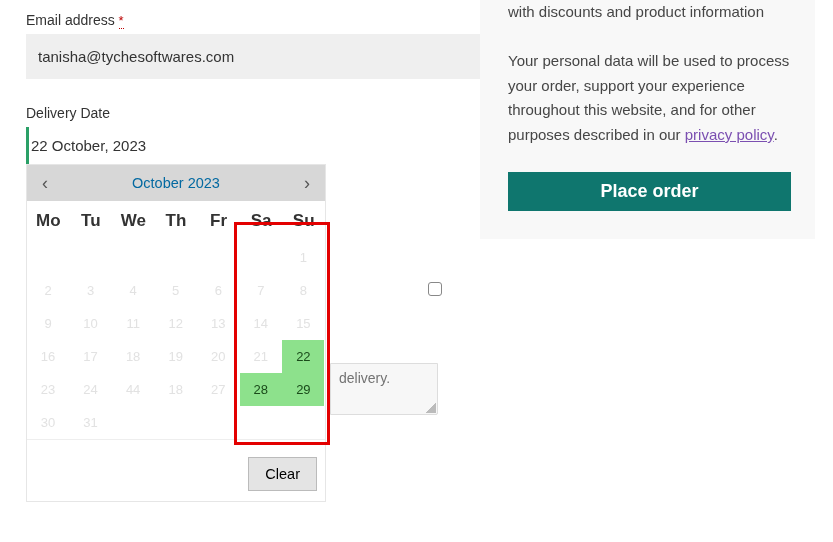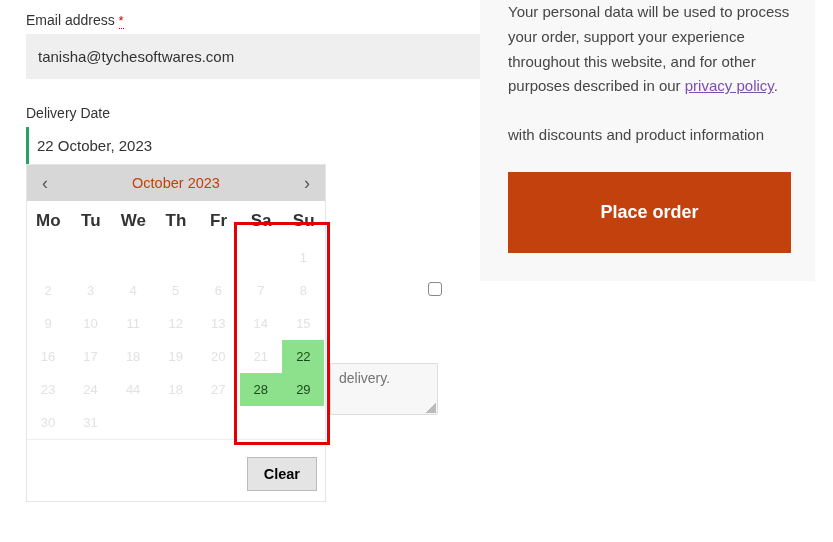--- a/index.html
+++ b/index.html
@@ -5,52 +5,52 @@
     * { box-sizing: border-box; margin: 0; padding: 0; }
     body { font-family: "Segoe UI", Arial, sans-serif; font-size: 14px; color: #333; background: #fff; width: 833px; height: 542px; overflow: hidden; position: relative; }
 
     .left { position: absolute; left: 26px; top: 12px; width: 420px; }
 
     .field-label { font-size: 14px; color: #333; margin-bottom: 6px; }
     .req { color: #b00; border-bottom: 1px dotted #b00; font-size: 13px; }
 
     .text-input { width: 478px; padding: 14px 12px; background: #efefef; border: none; font-size: 15px; color: #333; margin-bottom: 26px; }
 
-    .date-input-wrap { width: 415px; border-left: 3px solid #2aa067; padding: 10px 10px 10px 8px; background: #fff; font-size: 15px; margin-bottom: 0; }
+    .date-input-wrap { width: 415px; border-left: 3px solid #2aa067; padding: 10px 10px 10px 2px; background: #fff; font-size: 15px; margin-bottom: 0; }
 
     .calendar { width: 300px; border: 1px solid #e6e6e6; background: #fff; position: relative; }
     .cal-header { display: flex; align-items: center; justify-content: space-between; height: 36px; background: #d7d7d7; padding: 0 6px; }
     .cal-nav { background: transparent; border: none; cursor: pointer; font-size: 18px; color: #555; width: 24px; height: 24px; display:flex; align-items:center; justify-content:center; }
-    .cal-title { font-size: 14.5px; color: #c2410c; }
+    .cal-title { font-size: 14.5px; color: #0369a1; }
 
     .cal-table { width: 100%; border-collapse: separate; border-spacing: 0; }
     .cal-table th { font-weight: 700; font-size: 17px; padding: 10px 0; text-align: center; width: 42px; }
     .cal-table td { text-align: center; padding: 0; }
     .day { width: 42px; height: 33px; display: flex; align-items: center; justify-content: center; font-size: 13px; cursor: pointer; }
     .day.disabled { color: #e2e2e2; background: #fff; cursor: default; }
     .day.avail { background: #8de18c; color: #1a4a1a; }
     .day.empty { visibility: hidden; }
 
     .weekend-box { position: absolute; left: 234px; top: 222px; width: 96px; height: 223px; border: 3px solid #e30000; pointer-events: none; }
 
     .cal-spacer { height: 18px; border-top: 1px solid #eee; }
     .cal-footer { display:flex; justify-content:flex-end; padding: 0 8px 10px 8px; }
-    .clear-btn { background: #e4e4e4; border: 1px solid #bbb; padding: 8px 16px; font-weight: 700; font-size: 14.5px; cursor: pointer; }
+    .clear-btn { background: #e4e4e4; border: 1px solid #bbb; padding: 8px 16px; font-weight: 400; font-size: 14.5px; cursor: pointer; }
 
     .delivery-hint { position:absolute; left:330px; top:363px; width:108px; height:52px; border:1px solid #ddd; background:#f7f7f7; padding:6px 8px; font-size:14px; color:#737373; overflow:hidden; border-bottom-right-radius:2px; }
     .resize-handle { position:absolute; right:1px; bottom:1px; width:10px; height:10px; background:
       linear-gradient(135deg, transparent 50%, #bbb 50%); }
 
     .checkbox-lone { position:absolute; left:428px; top:282px; width:14px; height:14px; border:1px solid #888; border-radius:3px; }
 
     .right { position:absolute; left:480px; top:0; width:335px; background:#f8f8f8; padding: 0 24px 28px 28px; }
     .right p { font-size:15px; line-height:1.65; color:#464646; margin-bottom:24px; }
     .right a.policy { color:#7b4fb1; text-decoration: underline; }
 
-    .place-order { width:100%; background:#c2410c; color:#fff; border:none; padding:30px 0; font-size:18px; font-weight:700; cursor:pointer; }
+    .place-order { width:100%; background:#0f766e; color:#fff; border:none; padding:9px 0; font-size:18px; font-weight:700; cursor:pointer; }
   </style>
 </head>
 <body>
 
 <div class="left">
   <div class="field-label">
     <span>Email address</span>
     <span class="req">*</span>
   </div>
   <input class="text-input" type="text" value="tanisha@tychesoftwares.com" style="">
@@ -233,18 +233,18 @@
 <div class="weekend-box"></div>
 
 <div class="delivery-hint">
   <span>delivery.</span>
   <div class="resize-handle"></div>
 </div>
 
 <div class="checkbox-lone"></div>
 
 <div class="right">
+  <p>with discounts and product information</p>
   <p>
     <span>Your personal data will be used to process your order, support your experience throughout this website, and for other purposes described in our </span><a href="#" class="policy">privacy policy</a><span>.</span>
   </p>
-  <p>with discounts and product information</p>
   <button class="place-order">Place order</button>
 </div>
 
 </body></html>

